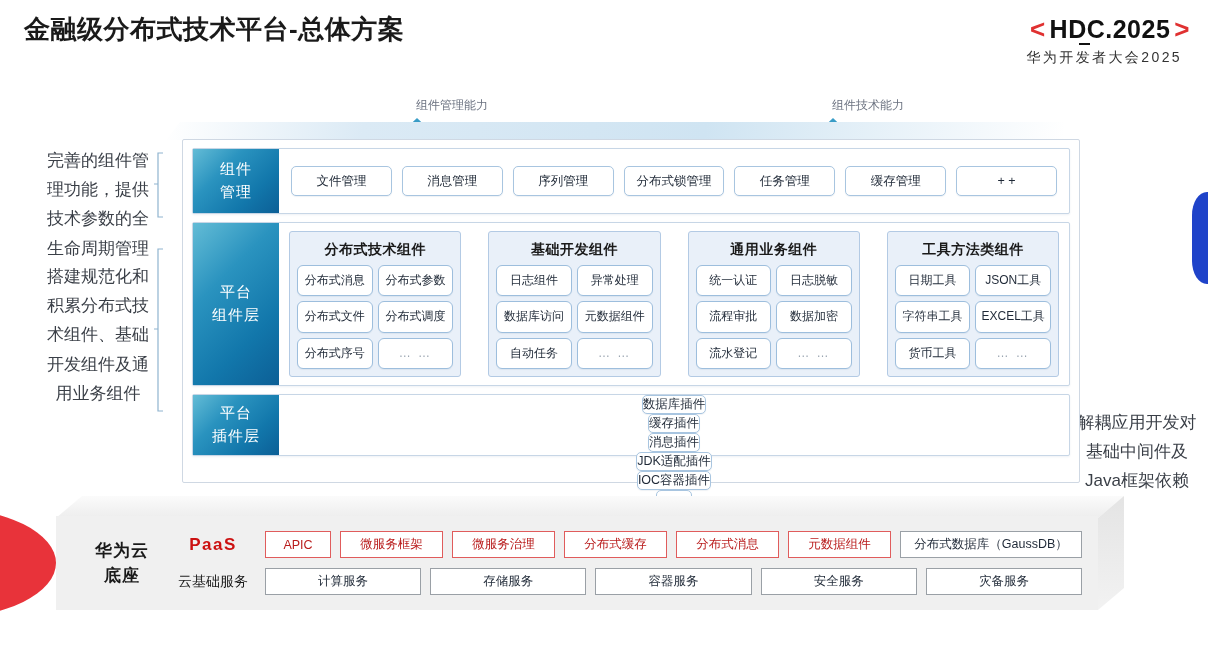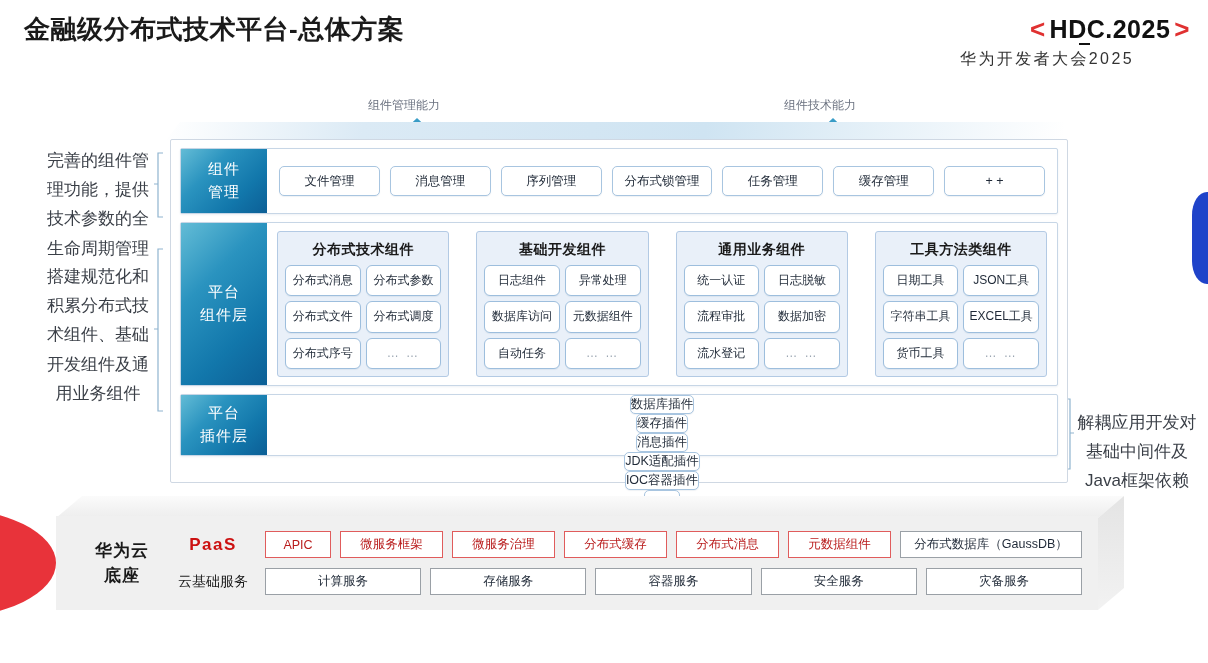--- a/index.html
+++ b/index.html
@@ -21,34 +21,34 @@
   .hdc-main{
     font-size:25px;font-weight:bold;color:#111;letter-spacing:.5px;
     display:flex;align-items:center;justify-content:flex-end;gap:4px;
   }
   .hdc-bracket{color:#e03131;font-size:26px;font-weight:bold;}
   .hdc-word{position:relative;display:inline-block;}
   .hdc-word .underbar{
     position:absolute;left:29px;bottom:-1px;width:11px;height:2px;background:#111;
   }
   .hdc-sub{
-    font-size:16px;color:#333;letter-spacing:2.4px;margin-top:4px;text-align:left;
+    font-size:14px;color:#333;letter-spacing:2.4px;margin-top:4px;text-align:right;
     padding-right:8px;
   }
 
   
   .arrow-label{
-    position:absolute;font-size:12px;color:#6b7280;white-space:nowrap;
+    position:absolute;font-size:12px;color:#6b7280;white-space:nowrap;margin-left:48px;
   }
   .up-arrow{position:absolute;width:42px;height:44px;}
   .up-arrow svg{display:block;}
 
   
   .outer-frame{
-    position:absolute;left:170px;top:139px;width:898px;height:344px;
+    position:absolute;left:182px;top:139px;width:898px;height:344px;
     background:#ffffff;border:1px solid #cfd8e3;
     border-radius:2px;
     box-sizing:border-box;
     padding-left:9px;
   }
   .frame-bevel{
     position:absolute;left:166px;top:122px;width:898px;height:18px;
     background:linear-gradient(100deg,#ffffff 0%,#dbeaf5 22%,#cfe4f2 60%,#ffffff 100%);
     clip-path:polygon(14px 0,898px 0,898px 18px,0 18px);
   }

